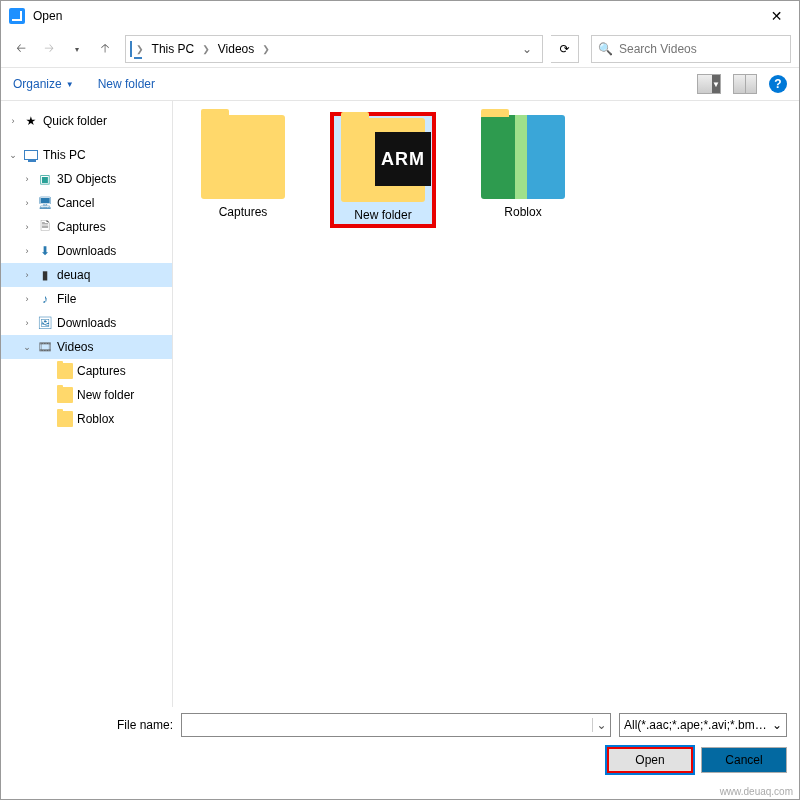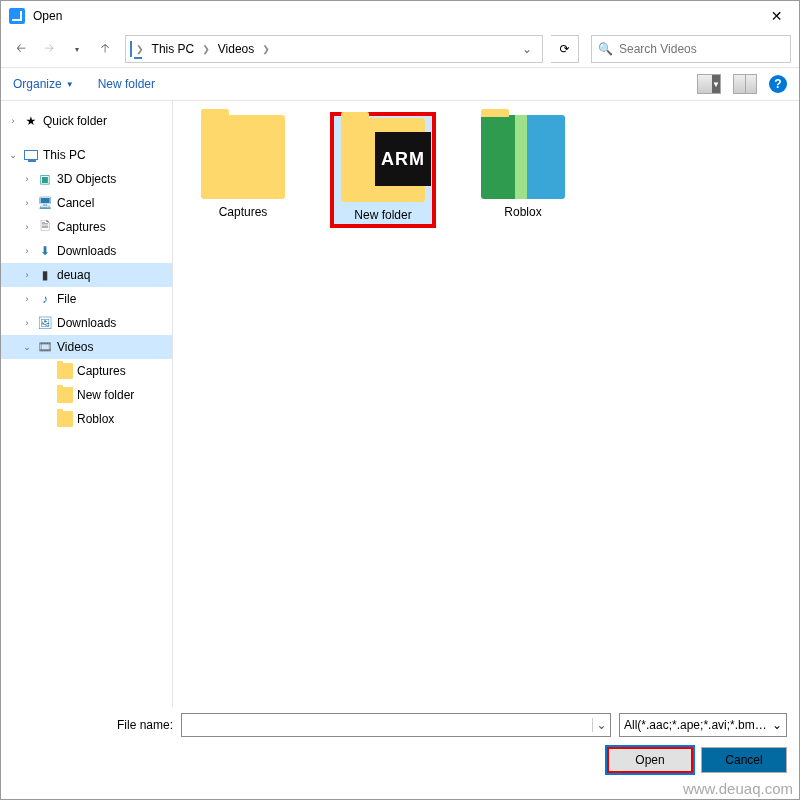--- a/index.html
+++ b/index.html
@@ -65,21 +65,21 @@
 .fn-row .lbl { width: 160px; text-align: right; }
 .fn-row .inp { flex: 1; height: 24px; border: 1px solid #888; display:flex; align-items:center; }
 .fn-row .inp input { flex:1; border:none; outline:none; padding:0 4px; }
 .fn-row .inp .dd { width:18px; text-align:center; color:#555; border-left:1px solid #ccc; cursor:pointer;}
 .fn-row .filter { width: 168px; height: 24px; border: 1px solid #888; padding: 0 4px; display:flex; align-items:center; cursor:pointer; }
 .fn-row .filter span:first-child { flex:1; overflow:hidden; text-overflow:ellipsis; white-space:nowrap; }
 .btn-row { display: flex; justify-content: flex-end; gap: 8px; }
 .btn { width: 86px; height: 26px; border: 1px solid #adadad; background: #0369a1; cursor: pointer; }
 .btn.primary { outline: 2px solid #0078d7; outline-offset: 0; border:2px solid #e80000; background:#e1e1e1; }
 
-.watermark { position:absolute; bottom:2px; right:6px; font-size:15px; color:#aaa; }
+.watermark { position:absolute; bottom:2px; right:6px; font-size:10px; color:#aaa; }
 
 .pc-icon { width:14px; height:10px; border:1px solid #3b82c4; position:relative; }
 .pc-icon::after { content:""; position:absolute; left:3px; bottom:-3px; width:8px; height:2px; background:#3b82c4;}
 </style>
 </head>
 <body>
 
 <div class="titlebar">
   <div class="app-icon"></div>
   <div class="title">Open</div>

